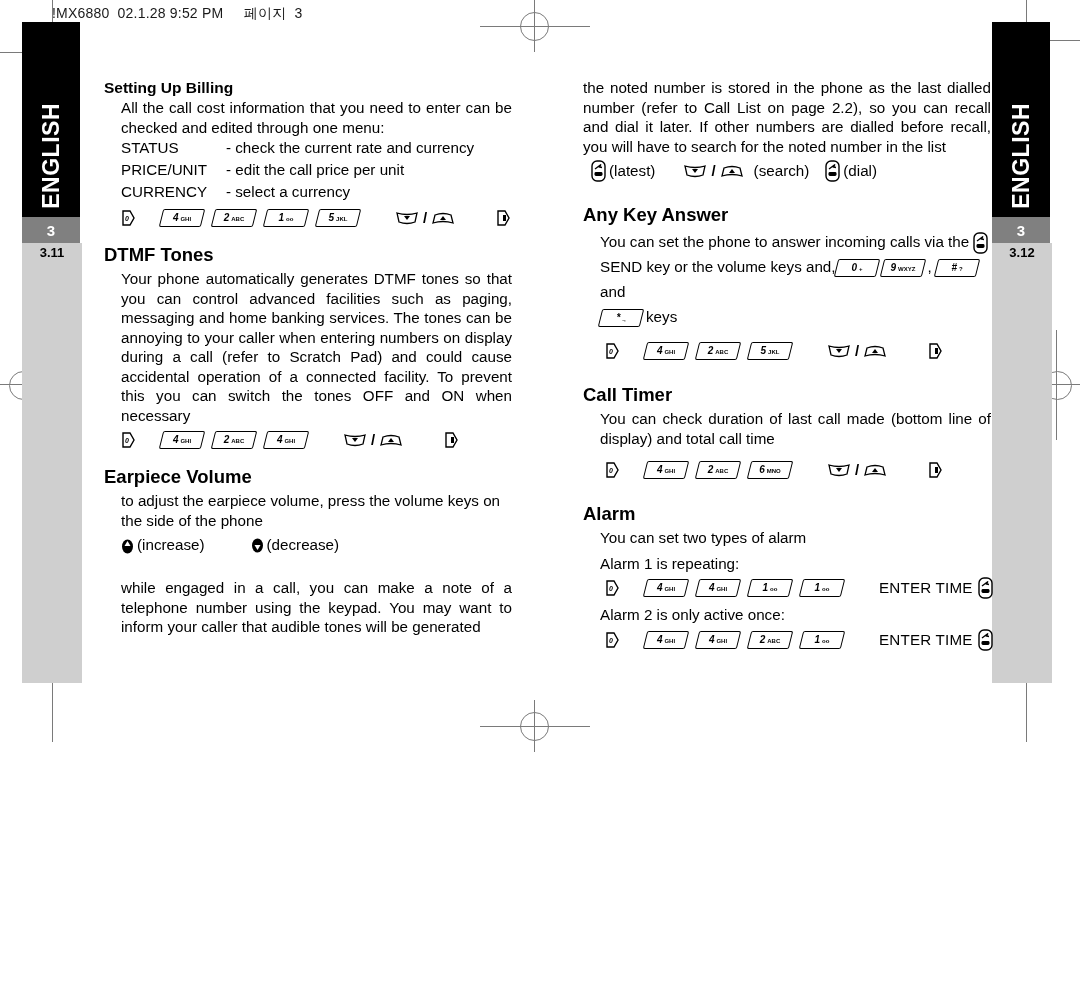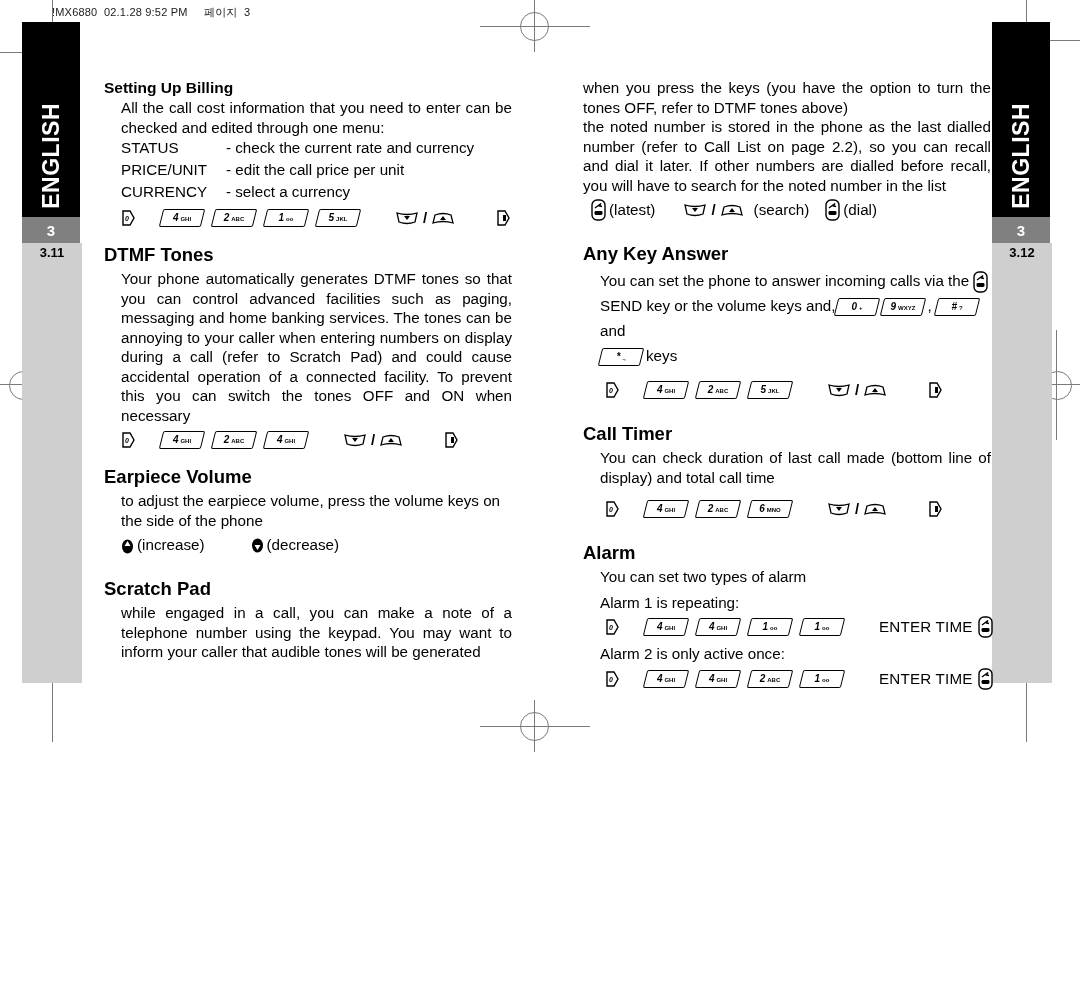--- a/index.html
+++ b/index.html
@@ -96,21 +96,21 @@
   }
 
   #tab-left  { left: 22px;  top: 22px; }
   #tab-right { left: 992px; top: 22px; }
 
   
   #doc-header {
     position: absolute;
     left: 52px;
     top: 5px;
-    font-size: 11px;
+    font-size: 14px;
     letter-spacing: 0.2px;
     white-space: pre;
     color: #1a1a1a;
   }
   #doc-header .kr { font-family: "DejaVu Sans", sans-serif; }
 
   
   .column {
     position: absolute;
     width: 408px;
@@ -471,27 +471,25 @@
           <ellipse cx="6.5" cy="8.5" rx="5.5" ry="7" fill="#000"></ellipse>
           <path d="M6.5 13 L9.5 8 L3.5 8 Z" fill="#fff"></path>
         </svg>
     </span>
     <span class="keylabel">(decrease)</span>
   </div>
 
   <div class="blockgap"></div>
   <div class="smallgap"></div>
 
-  <h3 class="sec-head">Scratch Pad</h3>
   <p class="body">while engaged in a call, you can make a note of a telephone number using the keypad. You may want to inform your caller that audible tones will be generated</p>
 </div>
 
 <div class="column" id="col-right">
 
-  <p class="body" style="padding-left:0;">when you press the keys (you have the option to turn the tones OFF, refer to DTMF tones above)</p>
   <p class="body" style="padding-left:0;">the noted number is stored in the phone as the last dialled number (refer to Call List on page 2.2), so you can recall and dial it later. If other numbers are dialled before recall, you will have to search for the noted number in the list</p>
 
   <div class="keyrow indent0">
     <span class="sendkey">
       <svg width="15" height="22" viewBox="0 0 15 22">
           <rect x="1" y="1" width="13" height="20" rx="5" ry="5" fill="none" stroke="#000" stroke-width="1.4"></rect>
           <path d="M4 9 L10 4.5 L8.5 7 L11 7.5" fill="none" stroke="#000" stroke-width="1.3"></path>
           <rect x="3.5" y="12" width="8" height="4" rx="1.4" fill="#000"></rect>
         </svg>
     </span>

